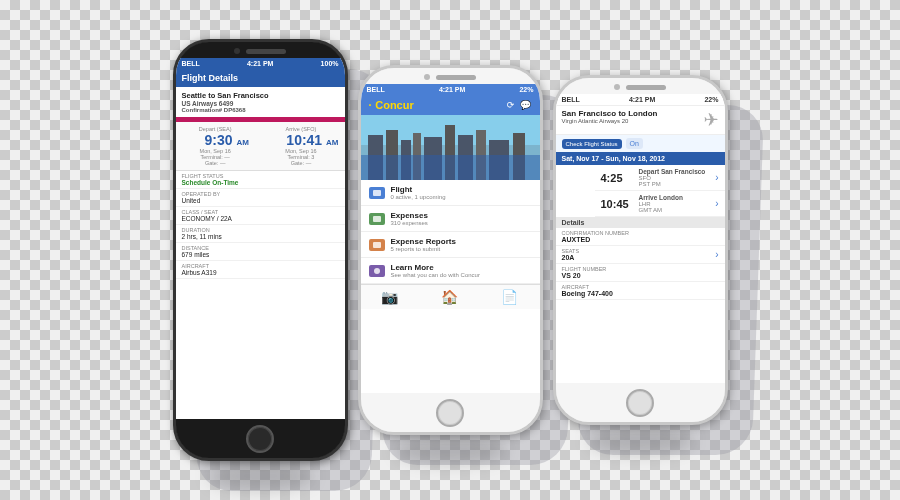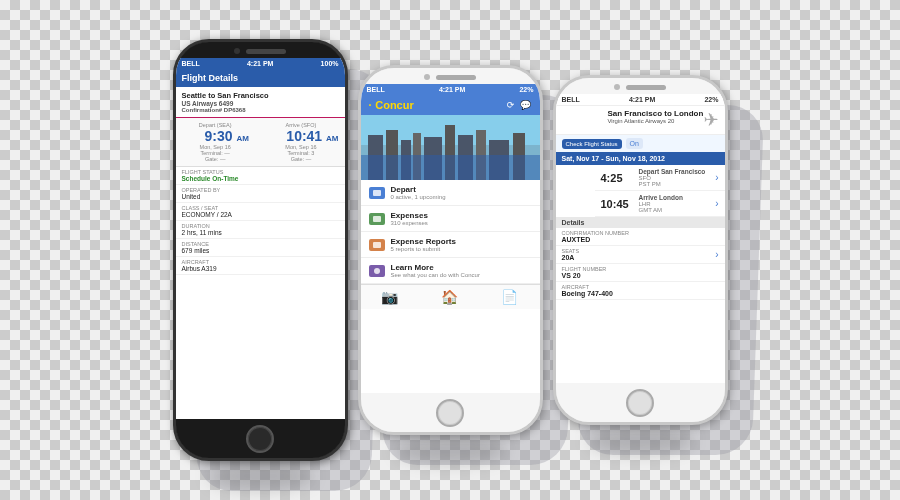--- a/index.html
+++ b/index.html
@@ -168,21 +168,21 @@
       padding: 4px 6px;
       font-size: 9px;
       font-weight: 700;
     }
 
     .flight-route {
       padding: 4px 6px;
       font-size: 7.5px;
       font-weight: 600;
       color: #222;
-      border-bottom: 1px solid #be185d;
+      border-bottom: 5px solid #be185d;
     }
     .flight-airline {
       font-size: 6.5px;
       color: #555;
     }
     .flight-confirmation {
       font-size: 6px;
       color: #555;
     }
 
@@ -560,21 +560,21 @@
           </svg>
         </div>
 
         <div class="concur-menu-item">
           <div class="menu-icon">
             <svg viewBox="0 0 10 8">
                 <rect x="1" y="1" width="8" height="6" rx="1" fill="white" opacity="0.8"></rect>
               </svg>
           </div>
           <div class="menu-text">
-            <div class="menu-title">Depart</div>
+            <div class="menu-title">Flight</div>
             <div class="menu-sub">0 active, 1 upcoming</div>
           </div>
         </div>
         <div class="concur-menu-item">
           <div class="menu-icon menu-icon-green">
             <svg viewBox="0 0 10 8">
                 <rect x="1" y="1" width="8" height="6" rx="1" fill="white" opacity="0.8"></rect>
               </svg>
           </div>
           <div class="menu-text">
@@ -626,21 +626,21 @@
       </div>
       <div class="phone-screen">
 
         <div class="status-bar status-bar-white">
           <span>BELL</span>
           <span>4:21 PM</span>
           <span>22%</span>
         </div>
 
         <div class="p3-header">
-          <div style="display:flex; justify-content:flex-end; align-items:flex-start;">
+          <div style="display:flex; justify-content:space-between; align-items:flex-start;">
             <div>
               <div class="p3-route">San Francisco to London</div>
               <div class="p3-airline">Virgin Atlantic Airways 20</div>
             </div>
             <div style="font-size:18px; color:#aaa;">✈</div>
           </div>
         </div>
 
         <div class="p3-check-status">
           <span class="check-btn">Check Flight Status</span>

